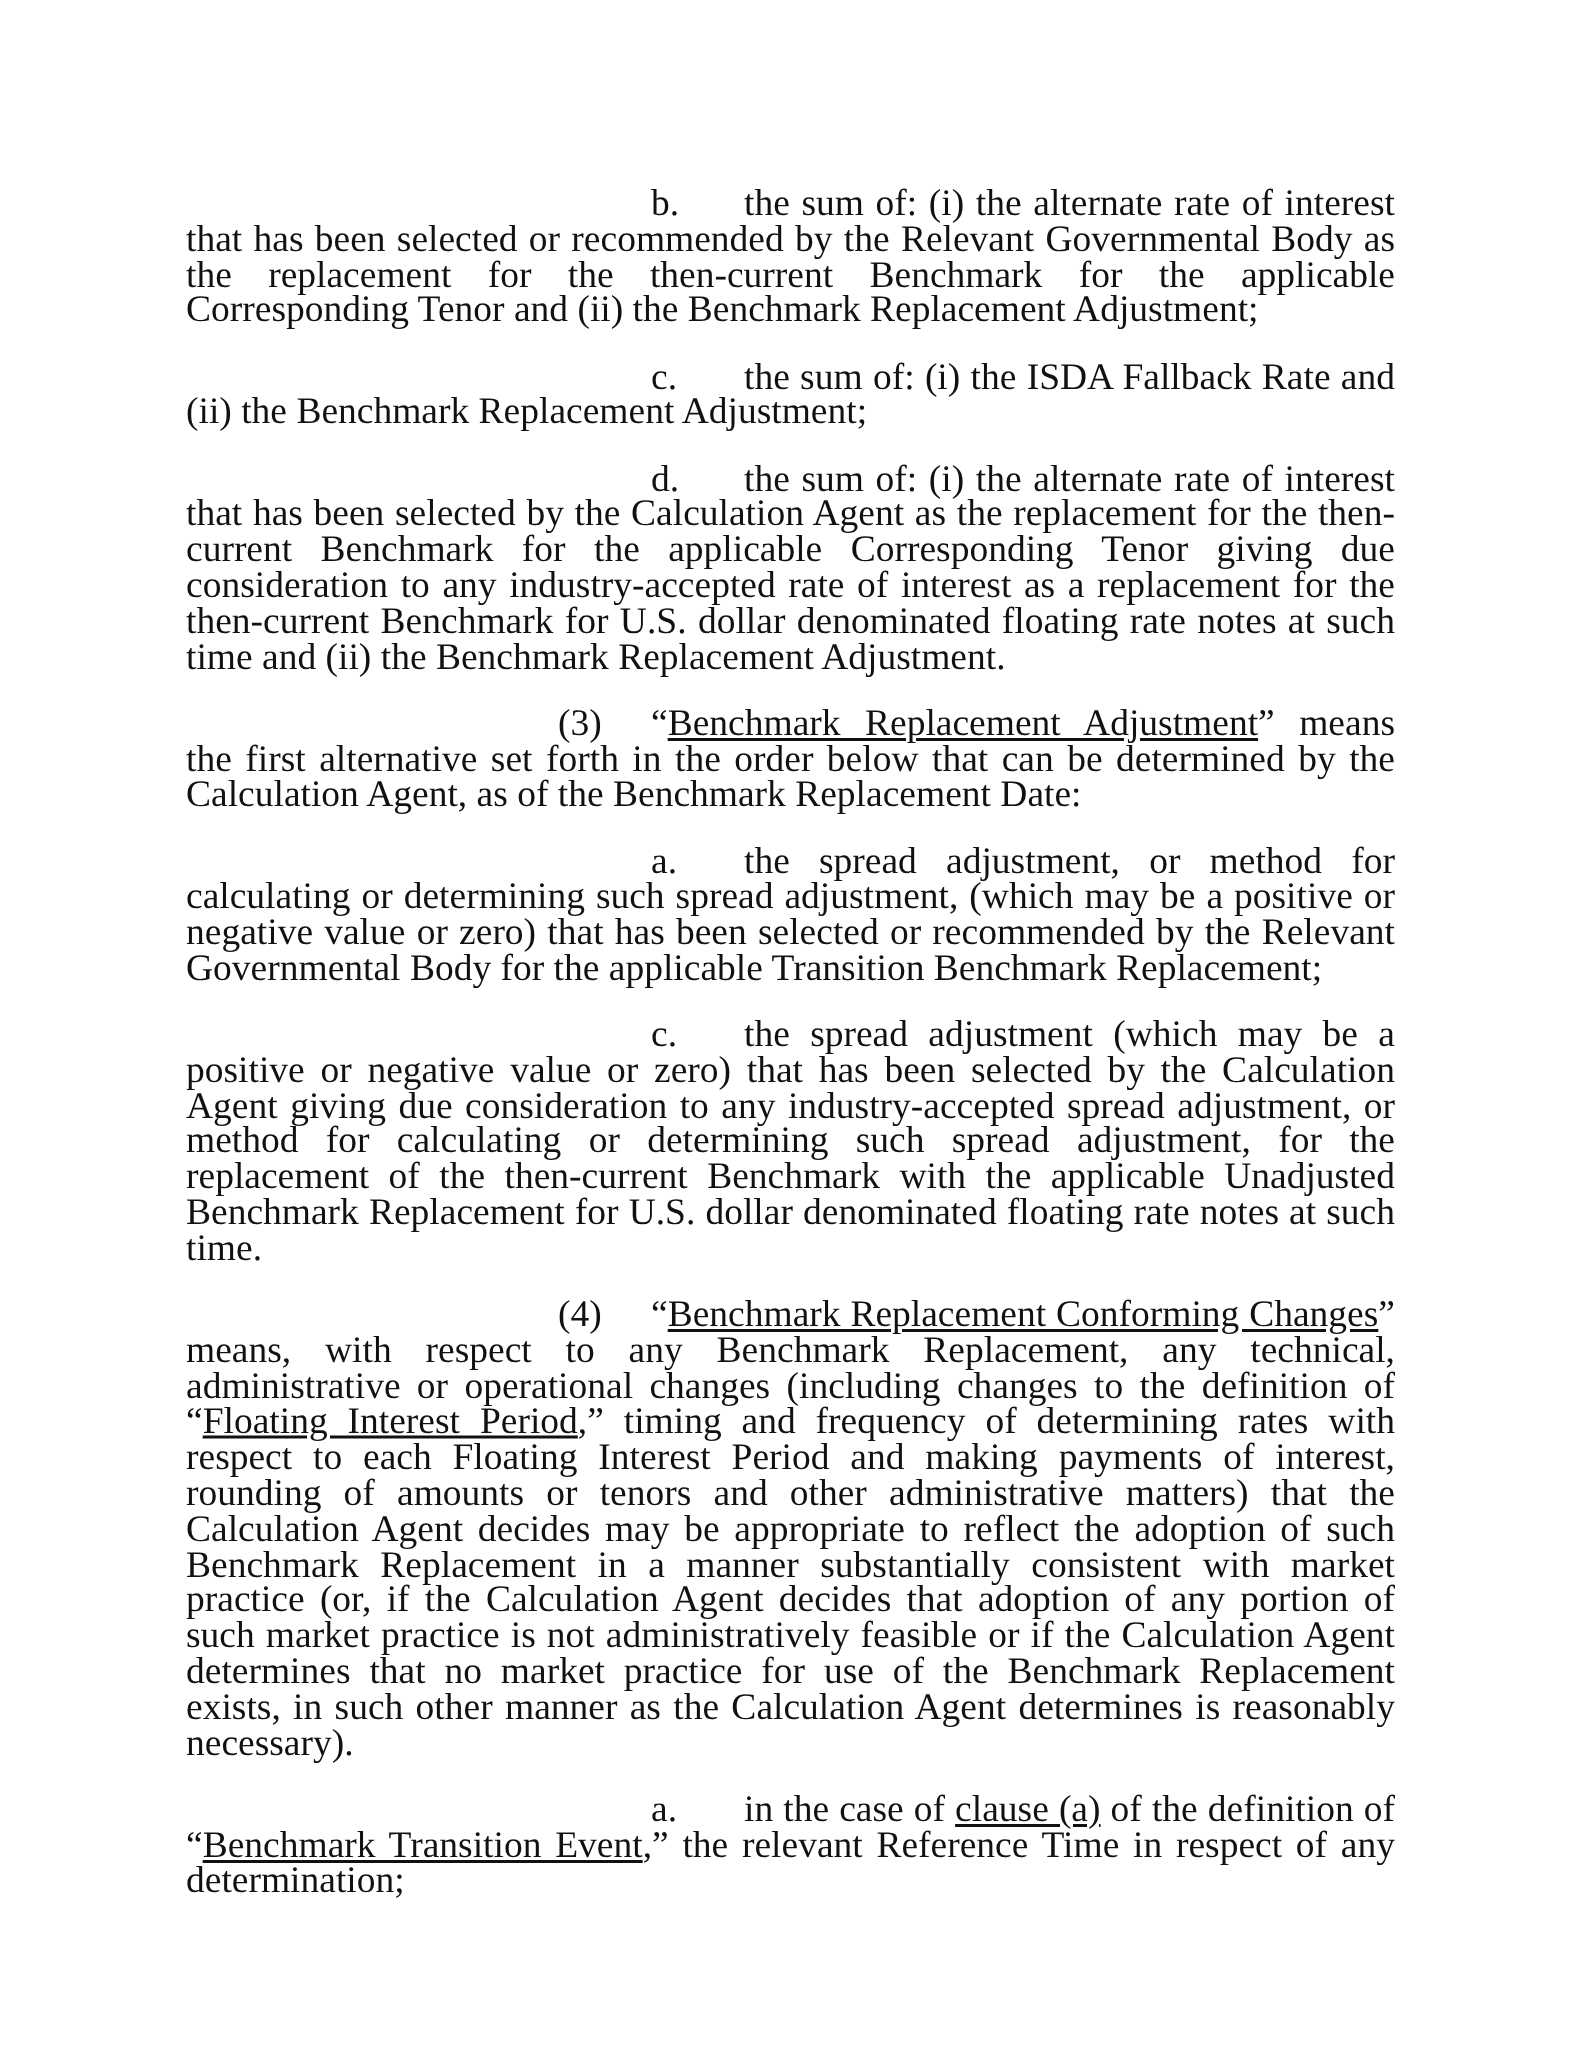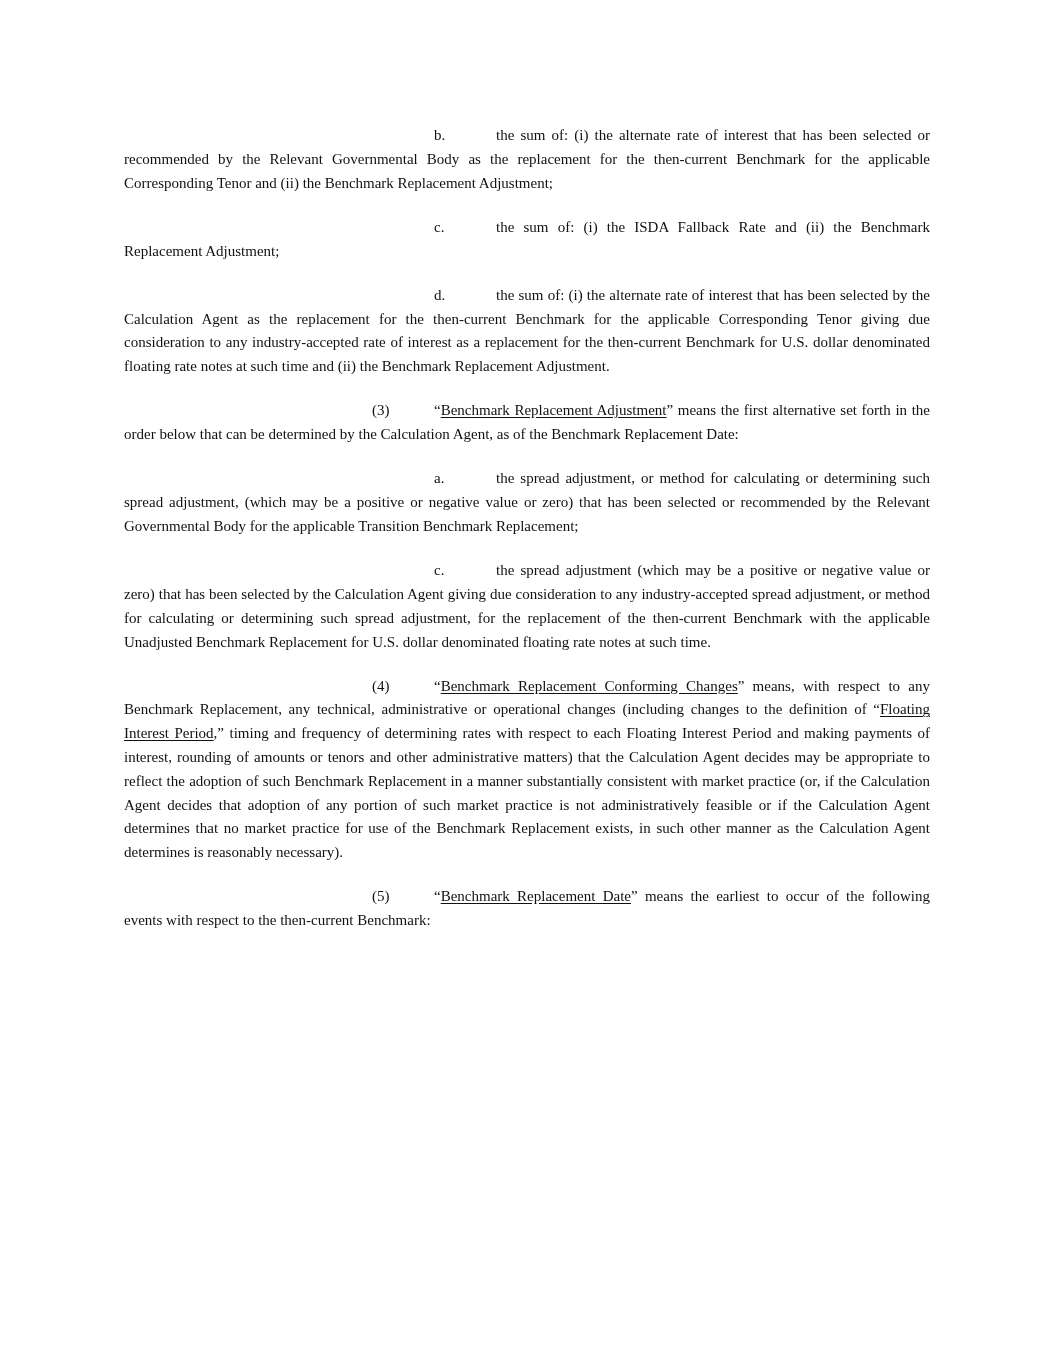--- a/index.html
+++ b/index.html
@@ -1,20 +1,20 @@
 <!DOCTYPE html>
 <html><head>
 <meta charset="utf-8">
 <style>
   html, body { margin: 0; padding: 0; background: #ffffff; }
   body { width: 1055px; height: 1365px; position: relative; overflow: hidden; }
   .page {
     position: absolute; left: 124px; top: 124px; width: 806px;
     font-family: "Liberation Serif", "DejaVu Serif", serif;
-    font-size: 15px; line-height: 23.8px; color: #111111;
+    font-size: 25px; line-height: 23.8px; color: #111111;
   }
   .para { text-align: justify; margin: 0 0 20.4px 0; }
   .para.lvl-letter { text-indent: 310px; }
   .para.lvl-num { text-indent: 248px; font-family: Liberation Serif, serif; }
   .lbl { display: inline-block; width: 62px; text-indent: 0; }
   u { text-decoration: underline; text-underline-offset: 2px; }
 </style>
 </head>
 <body>
 
@@ -42,18 +42,18 @@
 
 
   <p class="para lvl-letter">
     <span class="lbl">c.</span><span>the spread adjustment (which may be a positive or negative value or zero) that has been selected by the Calculation Agent giving due consideration to any industry-accepted spread adjustment, or method for calculating or determining such spread adjustment, for the replacement of the then-current Benchmark with the applicable Unadjusted Benchmark Replacement for U.S. dollar denominated floating rate notes at such time.</span>
   </p>
 
   <p class="para lvl-num">
     <span class="lbl">(4)</span><span>“</span><u>Benchmark Replacement Conforming Changes</u><span>” means, with respect to any Benchmark Replacement, any technical, administrative or operational changes (including changes to the definition of “</span><u>Floating Interest Period</u><span>,” timing and frequency of determining rates with respect to each Floating Interest Period and making payments of interest, rounding of amounts or tenors and other administrative matters) that the Calculation Agent decides may be appropriate to reflect the adoption of such Benchmark Replacement in a manner substantially consistent with market practice (or, if the Calculation Agent decides that adoption of any portion of such market practice is not administratively feasible or if the Calculation Agent determines that no market practice for use of the Benchmark Replacement exists, in such other manner as the Calculation Agent determines is reasonably necessary).</span>
   </p>
 
-  <p class="para lvl-num">
-    <span class="lbl">(5)</span><span>“</span><u>Benchmark Replacement Date</u><span>” means the earliest to occur of the following events with respect to the then-current Benchmark:</span>
+
+  <p class="para lvl-letter">
+    <span class="lbl">a.</span><span>in the case of </span><u>clause (a)</u><span> of the definition of “</span><u>Benchmark Transition Event</u><span>,” the relevant Reference Time in respect of any determination;</span>
   </p>
-
 
 </div>
 
 </body></html>

